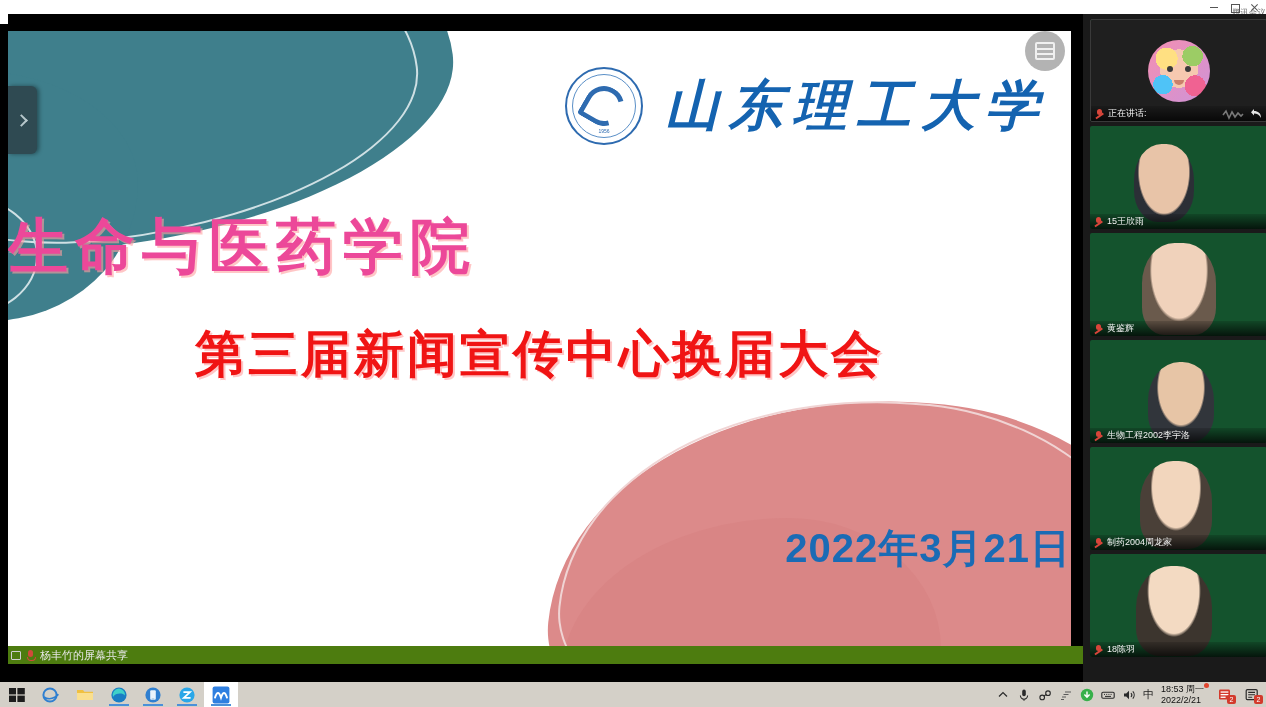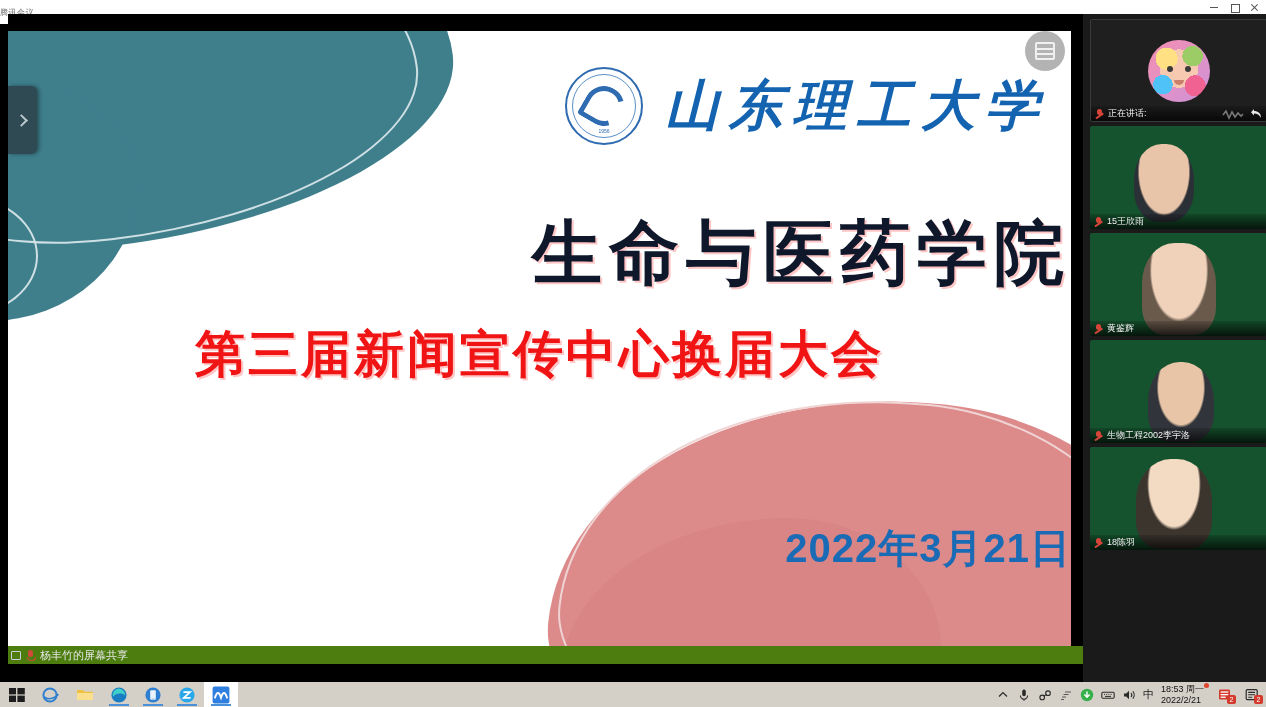--- a/index.html
+++ b/index.html
@@ -6,21 +6,21 @@
   html, body {
     width: 1266px; height: 707px; overflow: hidden;
     background: #000;
     font-family: "Liberation Sans", "DejaVu Sans", sans-serif;
   }
 
   
   .titlebar {
     position: absolute; left: 0; top: 0; width: 1266px; height: 24px;
     background: #ffffff;
-    display: flex; align-items: center; justify-content: flex-start; font-family: Liberation Mono, monospace;
+    display: flex; align-items: center; justify-content: flex-end; font-family: Liberation Mono, monospace;
   }
   .titlebar-text {
     font-size: 8px; color: #6a6a6a; letter-spacing: .5px;
   }
   .win-controls {
     position: absolute; right: 2px; top: 0; height: 14px;
     display: flex; align-items: center; gap: 11px; padding-right: 5px;
   }
   .win-btn { width: 9px; height: 9px; position: relative; cursor: default; }
   .win-btn.min::after {
@@ -133,22 +133,22 @@
   .logo-name {
     font-size: 54px; color: #1463b0; font-weight: bold;
     font-family: "DejaVu Serif", "Liberation Serif", serif;
     letter-spacing: 10px; font-style: italic;
     white-space: nowrap;
   }
 
   
   .slide-title-1 {
     position: absolute; left: 0; right: 0; top: 176px;
-    text-align: right;
-    font-size: 70px; font-weight: bold; color: #0f172a;
+    text-align: left;
+    font-size: 60px; font-weight: bold; color: #ec4899;
     letter-spacing: 7px;
     text-shadow: 2px 2px 0 rgba(255,160,160,.6);
   }
   .slide-title-2 {
     position: absolute; left: 0; right: 0; top: 290px;
     text-align: center;
     font-size: 50px; font-weight: bold; color: #f01414;
     letter-spacing: 3px;
     text-shadow: 2px 2px 0 rgba(255,160,160,.6);
   }
@@ -450,20 +450,27 @@
     </div>
 
     <div class="tile">
       <div class="tile-video vid-c"></div>
       <div class="tile-footer">
         <span class="mic-badge"></span>
         <span class="tile-name">生物工程2002李宇洛</span>
       </div>
     </div>
 
+    <div class="tile">
+      <div class="tile-video vid-d"></div>
+      <div class="tile-footer">
+        <span class="mic-badge"></span>
+        <span class="tile-name">制药2004周龙家</span>
+      </div>
+    </div>
 
     <div class="tile">
       <div class="tile-video vid-e"></div>
       <div class="tile-footer">
         <span class="mic-badge"></span>
         <span class="tile-name">18陈羽</span>
       </div>
     </div>
 
   </div>

